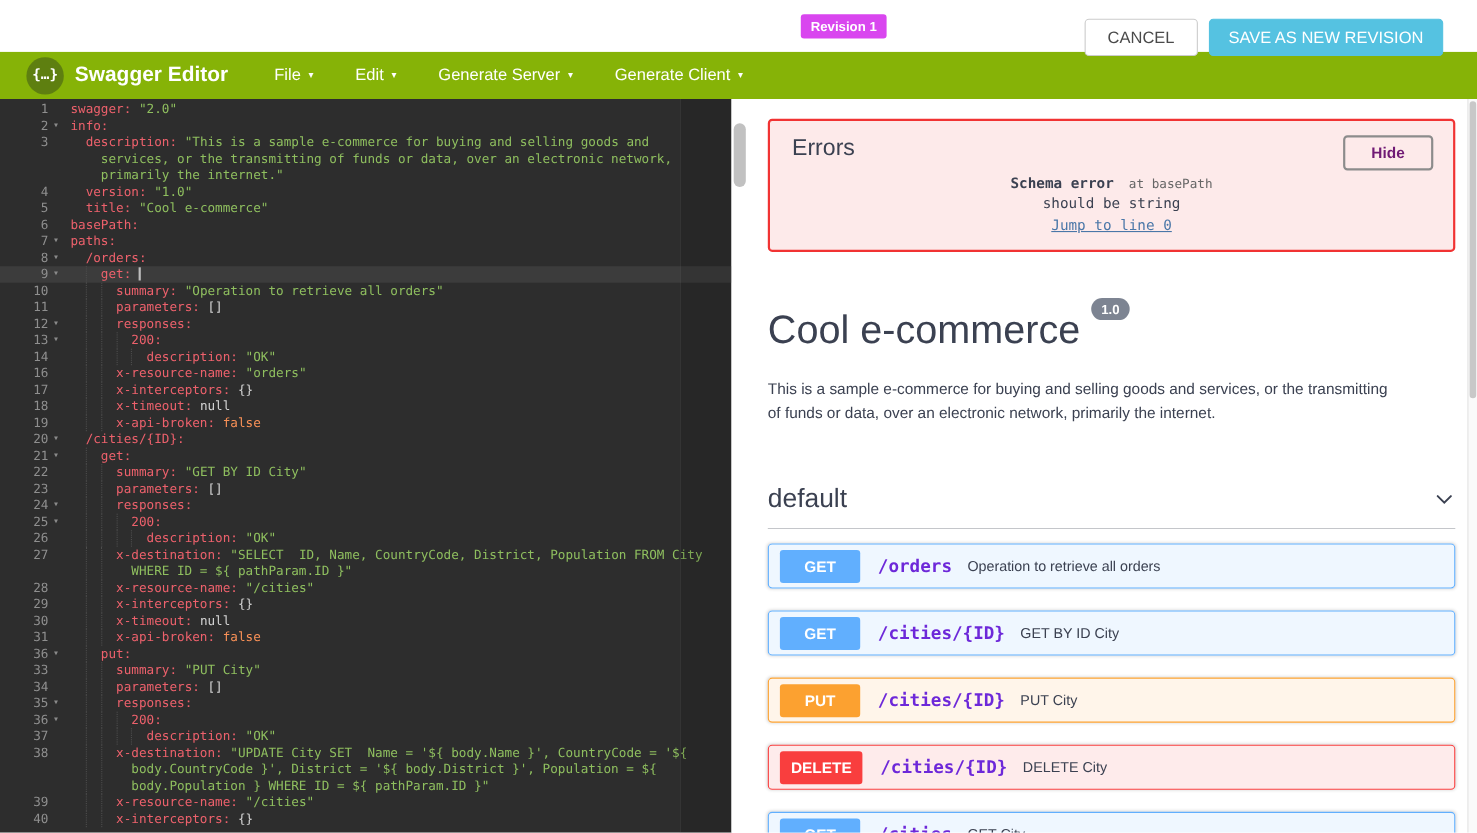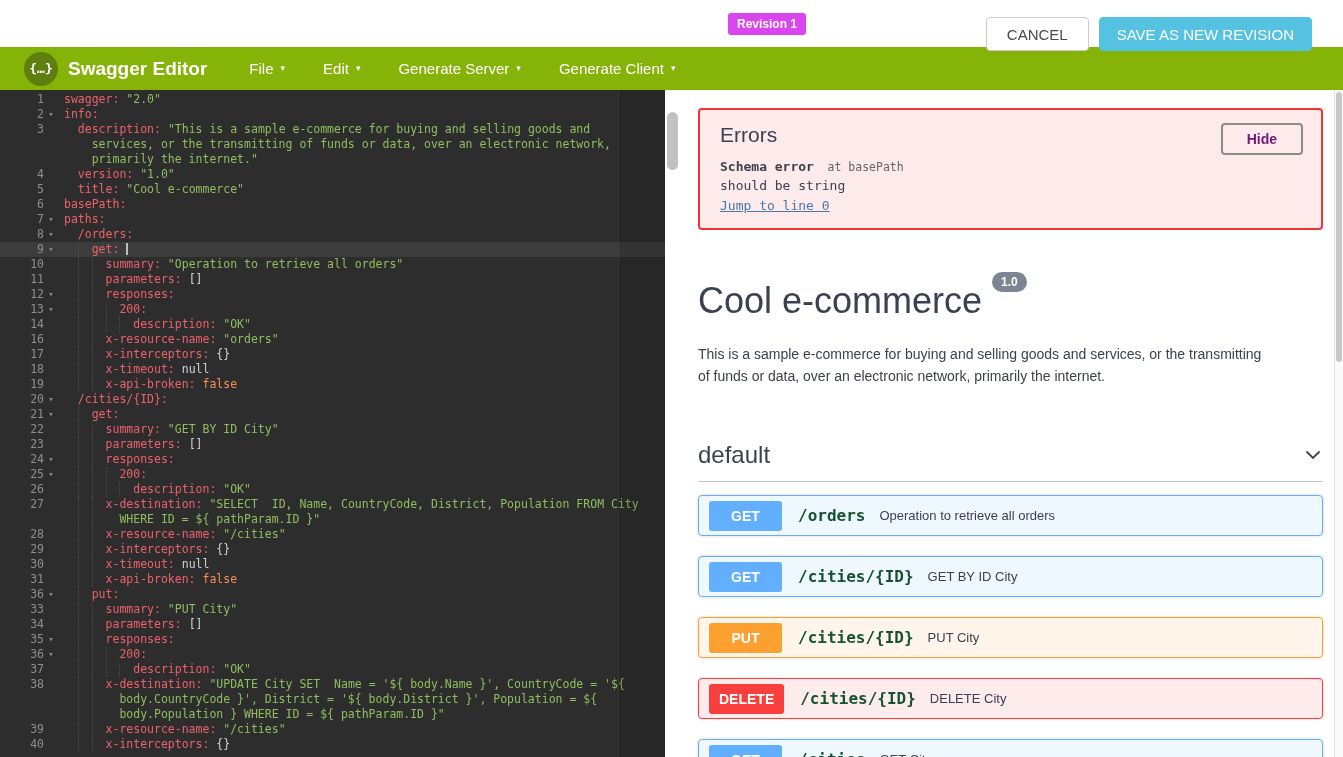--- a/index.html
+++ b/index.html
@@ -54,21 +54,21 @@
 
   
   .preview-pane { flex:1; background:#fff; padding:18px 20px 0 18px; overflow:hidden; color:#3b4151; }
 
   .errors-panel { background:#fdeaea; border:2px solid #f13333; border-radius:4px;
                   padding:13px 20px 14px; position:relative; }
   .errors-title { font-size:21px; color:#3b4151; }
   .hide-btn { position:absolute; right:18px; top:13px; padding:6px 24px; background:transparent;
               border:2px solid #8c8c8c; border-radius:4px; font-weight:bold; font-size:14px;
               color:#701a75; font-family:inherit; cursor:pointer; }
-  .error-item { font-family:"DejaVu Sans Mono", monospace; margin-top:9px; }
+  .error-item { font-family:"DejaVu Sans Mono", monospace; margin-top:9px;text-align:center; }
   .err-name { font-weight:bold; font-size:13px; }
   .err-at { font-size:11.5px; color:#666; margin-left:4px; }
   .err-msg { font-size:13px; margin-top:3px; }
   .err-link { display:inline-block; font-size:13px; color:#4a77a8; text-decoration:underline;
               margin-top:5px; cursor:pointer; }
 
   .info { margin-top:50px; }
   .api-title { font-size:36px; font-weight:400; color:#3b4151; }
   .version-badge { display:inline-block; background:#7d8492; color:#fff; font-size:12px;
                    font-weight:bold; border-radius:10px; padding:3px 9px; vertical-align:top;
@@ -78,21 +78,21 @@
   .tag-section { margin-top:54px; }
   .tag-header { display:flex; align-items:center; justify-content:space-between; font-size:24px;
                 padding-bottom:12px; border-bottom:1px solid rgba(59,65,81,.3); cursor:pointer;
                 color:#3b4151; }
   .op-list { margin-top:13px; }
   .op-row { display:flex; align-items:center; height:39px; border:1px solid; border-radius:4px;
             margin-bottom:20px; padding:0 10px; box-shadow:0 0 3px rgba(0,0,0,.19); cursor:pointer; }
   .op-method { flex:none; min-width:53px; text-align:center; color:#fff; font-weight:bold;
                font-size:14px; padding:7px 10px; border-radius:3px; }
   .op-path { font-family:"DejaVu Sans Mono", monospace; font-weight:bold; font-size:16px;
-             margin-left:16px; color:#14532d; }
+             margin-left:16px; color:#6d28d9; }
   .op-summary { font-size:13px; margin-left:14px; color:#3b4151; }
 
   .preview-scrollbar { position:absolute; right:0; top:0; bottom:0; width:8px; background:#fafafa;
                        border-left:1px solid #e3e3e3; }
   .preview-scrollbar .thumb2 { position:absolute; left:1px; top:2px; width:6px; height:270px;
                                background:#c8c8c8; border-radius:4px; }
 </style>
 </head>
 <body>
 

